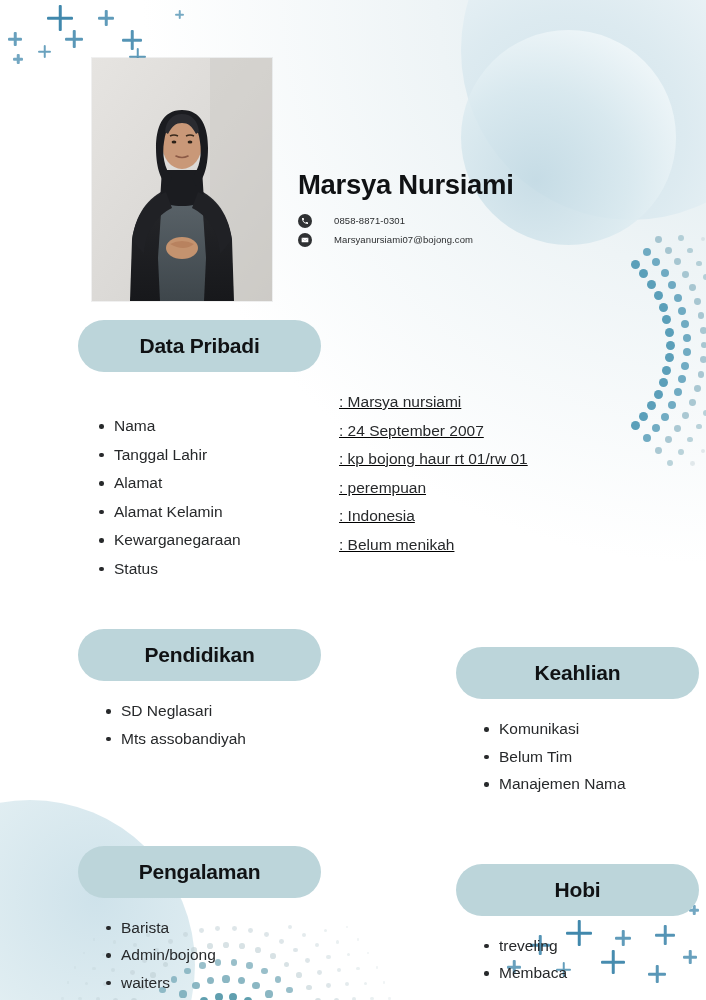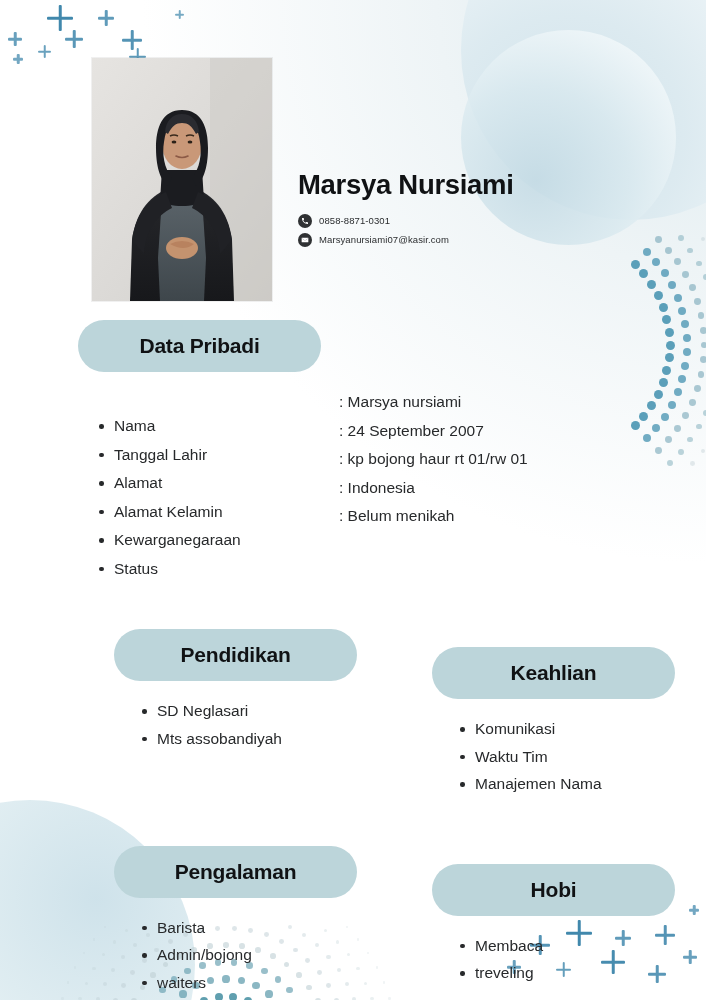--- a/index.html
+++ b/index.html
@@ -136,21 +136,21 @@
     background-clip: text;
     color: transparent;
     -webkit-text-fill-color: transparent;
   }
 
   .contact-list { margin-top: 13px; }
 
   .contact-row {
     display: flex;
     align-items: center;
-    gap: 7px;
+    gap: 22px;
     margin-bottom: 5px;
   }
 
   .c-icon {
     width: 14px;
     height: 14px;
     flex: 0 0 auto;
     border-radius: 50%;
     background: #2f3133;
     display: flex;
@@ -181,21 +181,21 @@
 
   
   .sec-personal { margin: 19px 0 0 78px; }
   .sec-personal .pill { width: 243px; }
 
   .personal-body {
     display: flex;
     margin-top: 22px;
   }
   .personal-labels { width: 260px; padding-left: 19px; margin-top: 24px; }
-  .personal-values { padding-left: 1px; }
+  .personal-values { padding-left: 1px; text-decoration: underline; }
 
   ul.blist { list-style: none; }
   ul.blist li {
     position: relative;
     padding-left: 17px;
     font-size: 15.5px;
     color: #27292b;
     line-height: 1;
     margin-bottom: 13px;
     white-space: nowrap;
@@ -217,21 +217,22 @@
     color: #27292b;
     line-height: 1;
     margin-bottom: 13px;
     white-space: nowrap;
   }
 
   
   .row2 {
     display: flex;
     margin-top: 40px;
-    padding-left: 114px;
+    padding-left: 78px;
+    justify-content: space-between;
   }
   .col-left { width: 318px; }
   .col-right { width: 250px; }
 
   .col-left .pill  { width: 243px; }
   .col-right .pill { width: 243px; margin-top: 18px; }
 
   .col-body { margin-top: 22px; padding-left: 26px; }
   .col-right .col-body { padding-left: 26px; }
 
@@ -489,21 +490,21 @@
             <span class="contact-text">0858-8871-0301</span>
           </div>
 
           <div class="contact-row">
             <span class="c-icon">
               <svg viewBox="0 0 24 24" fill="#ffffff">
                 <path d="M3 5h18c.6 0 1 .4 1 1v12c0 .6-.4 1-1 1H3c-.6 0-1-.4-1-1V6c0-.6.4-1 1-1zm9 8L4.2 7.2 4 7v1l8 5.6L20 8V7l-.2.2L12 13z"></path>
                 <path d="M3.5 6.5h17L12 12.6 3.5 6.5z"></path>
               </svg>
             </span>
-            <span class="contact-text">Marsyanursiami07@kasir.com</span>
+            <span class="contact-text">Marsyanursiami07@bojong.com</span>
           </div>
 
         </div>
       </div>
     </div>
 
     <div class="sec-personal">
       <div class="pill">Data Pribadi</div>
       <div class="personal-body">
         <ul class="blist personal-labels" id="personal-labels">
@@ -511,20 +512,21 @@
             <li>Tanggal Lahir</li>
             <li>Alamat</li>
             <li>Alamat Kelamin</li>
             <li>Kewarganegaraan</li>
             <li>Status</li>
           </ul>
         <ul class="plain personal-values" id="personal-values">
             <li>: Marsya nursiami</li>
             <li>: 24 September 2007</li>
             <li>: kp bojong haur rt 01/rw 01</li>
+            <li>: perempuan</li>
             <li>: Indonesia</li>
             <li>: Belum menikah</li>
           </ul>
       </div>
     </div>
 
     <div class="row2">
       <div class="col-left">
         <div class="pill">Pendidikan</div>
         <div class="col-body">
@@ -532,21 +534,21 @@
               <li>SD Neglasari</li>
               <li>Mts assobandiyah</li>
             </ul>
         </div>
       </div>
       <div class="col-right">
         <div class="pill">Keahlian</div>
         <div class="col-body">
           <ul class="blist" id="skills-items">
               <li>Komunikasi</li>
-              <li>Waktu Tim</li>
+              <li>Belum Tim</li>
               <li>Manajemen Nama</li>
             </ul>
         </div>
       </div>
     </div>
 
     <div class="row2 row-exp">
       <div class="col-left">
         <div class="pill">Pengalaman</div>
         <div class="col-body">
@@ -554,21 +556,21 @@
               <li>Barista</li>
               <li>Admin/bojong</li>
               <li>waiters</li>
             </ul>
         </div>
       </div>
       <div class="col-right">
         <div class="pill">Hobi</div>
         <div class="col-body">
           <ul class="blist" id="hobbies-items">
+              <li>treveling</li>
               <li>Membaca</li>
-              <li>treveling</li>
             </ul>
         </div>
       </div>
     </div>
 
   </div>
 </div>
 
 </body></html>

